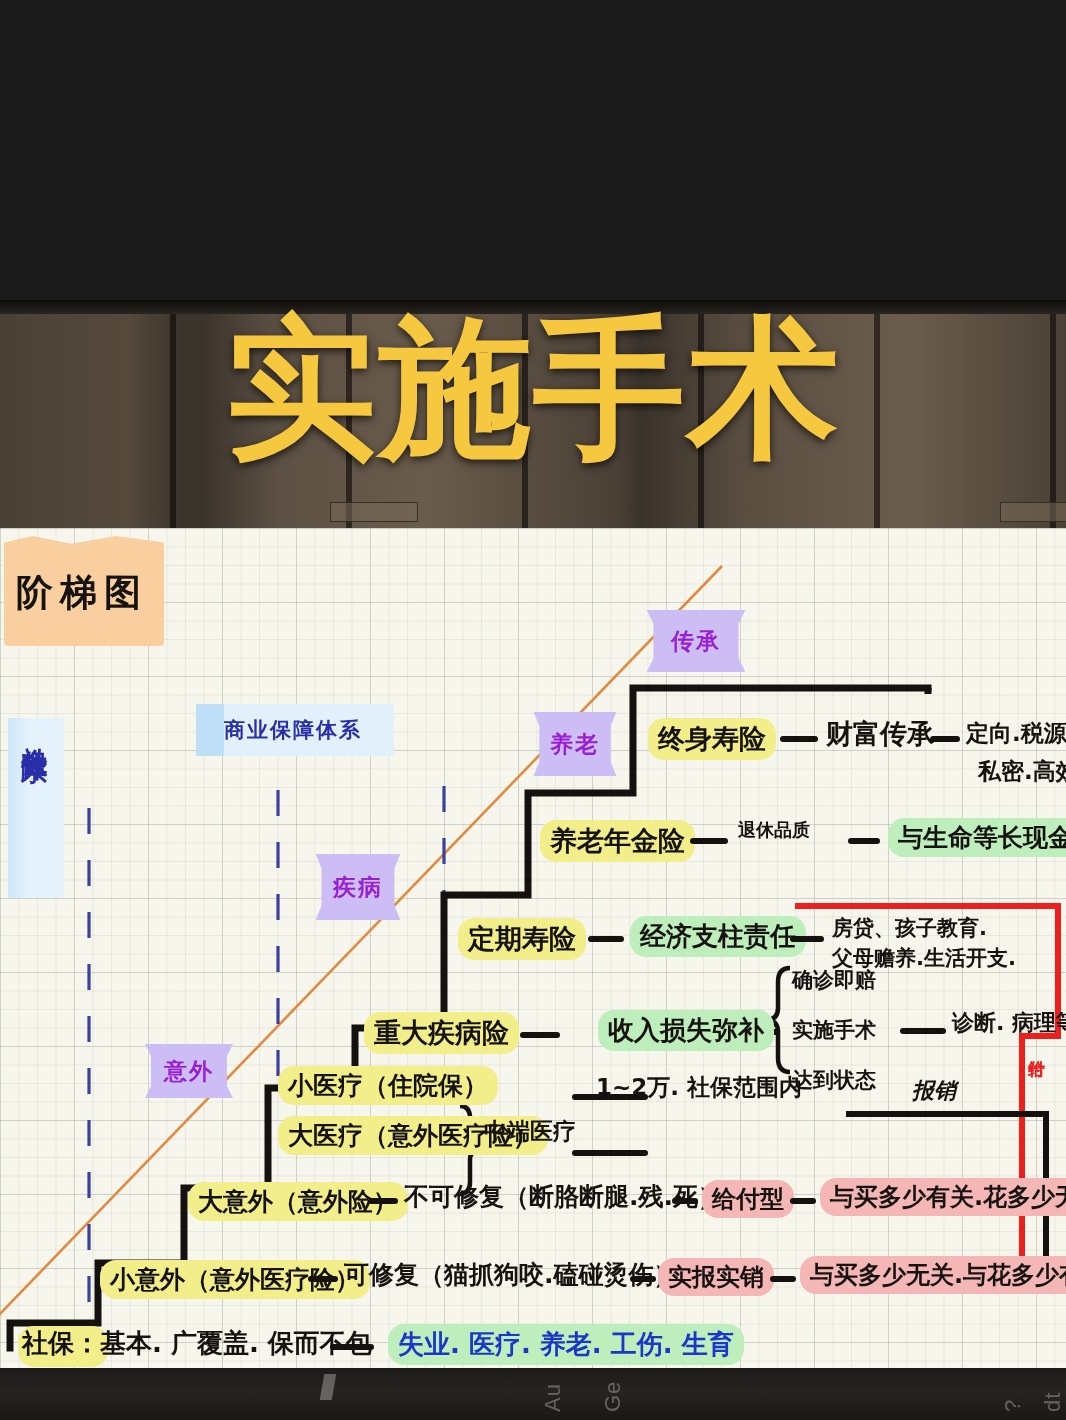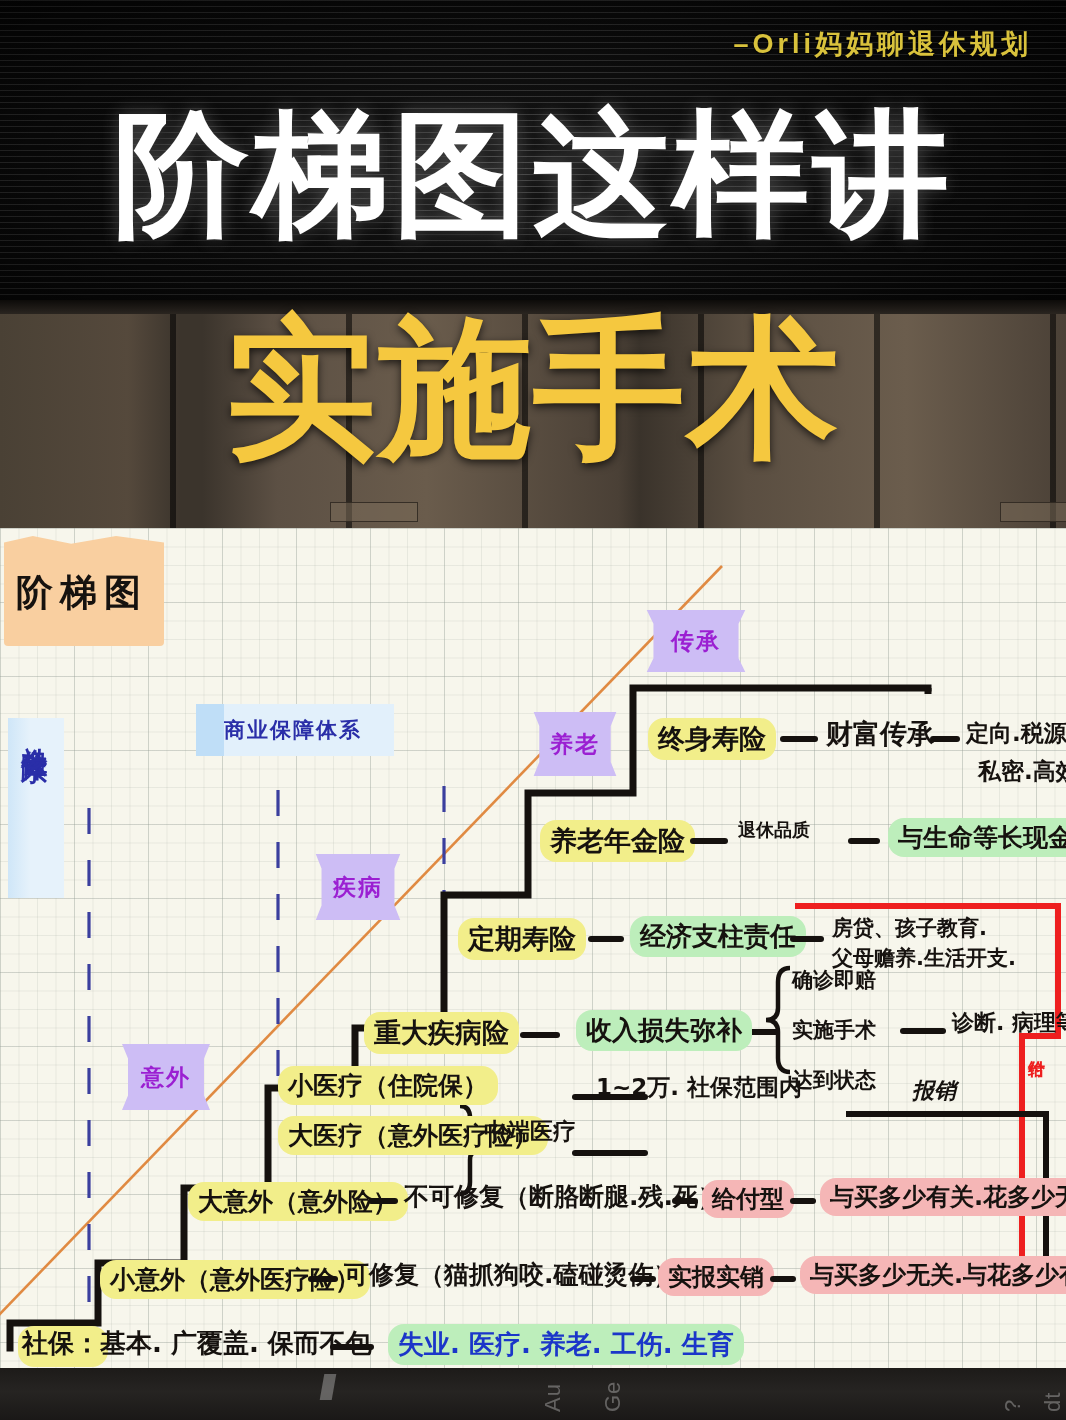--- a/index.html
+++ b/index.html
@@ -101,24 +101,20 @@
   .dash{position:absolute;height:6px;background:#15110e;border-radius:3px;}
 
   
   svg.layer{position:absolute;left:0;top:0;width:1066px;height:840px;overflow:visible;}
 </style>
 </head>
 <body>
 
 <div id="page">
 
-  <div class="hdr">
-    <div class="byline">–Orli妈妈聊退休规划</div>
-    <div class="title1">阶梯图这样讲</div>
-  </div>
 
   <div class="band2">
     <div class="plate" style="left:330px"></div>
     <div class="plate" style="left:1000px"></div>
   </div>
   <div class="title2">实施手术</div>
 
   <div class="paper">
 
     <svg class="layer" viewBox="0 0 1066 840">
@@ -186,21 +182,21 @@
     </div>
 
     <div class="tag-purple" style="left:528px;top:184px;width:94px;height:64px;">
       <span class="hw" style="font-size:23px;">养老</span>
     </div>
 
     <div class="tag-purple" style="left:310px;top:326px;width:96px;height:66px;">
       <span class="hw" style="font-size:23px;">疾病</span>
     </div>
 
-    <div class="tag-purple" style="left:116px;top:516px;width:100px;height:66px;">
+    <div class="tag-purple" style="left:139px;top:516px;width:100px;height:54px;">
       <span class="hw" style="font-size:23px;">意外</span>
     </div>
 
     <div class="hl hl-y" style="left:648px;top:190px;">
       <span class="hw" style="font-size:27px;">终身寿险</span>
     </div>
     <div class="dash" style="left:780px;top:208px;width:38px;"></div>
     <div class="txt" style="left:826px;top:188px;">
       <span class="hw" style="font-size:27px;">财富传承</span>
     </div>
@@ -236,21 +232,21 @@
       <span class="hw" style="font-size:21px;">房贷、孩子教育.</span>
     </div>
     <div class="txt" style="left:832px;top:416px;">
       <span class="hw" style="font-size:21px;">父母赡养.生活开支.</span>
     </div>
 
     <div class="hl hl-y" style="left:364px;top:484px;">
       <span class="hw" style="font-size:27px;">重大疾病险</span>
     </div>
     <div class="dash" style="left:520px;top:504px;width:40px;"></div>
-    <div class="hl hl-g" style="left:576px;top:482px;">
+    <div class="hl hl-g" style="left:598px;top:482px;">
       <span class="hw" style="font-size:26px;">收入损失弥补</span>
     </div>
 
     <div class="txt" style="left:792px;top:438px;">
       <span class="hw" style="font-size:21px;">确诊即赔</span>
     </div>
     <div class="txt" style="left:792px;top:488px;text-align:right;">
       <span class="hw" style="font-size:21px;">实施手术</span>
     </div>
     <div class="txt" style="left:792px;top:538px;">

